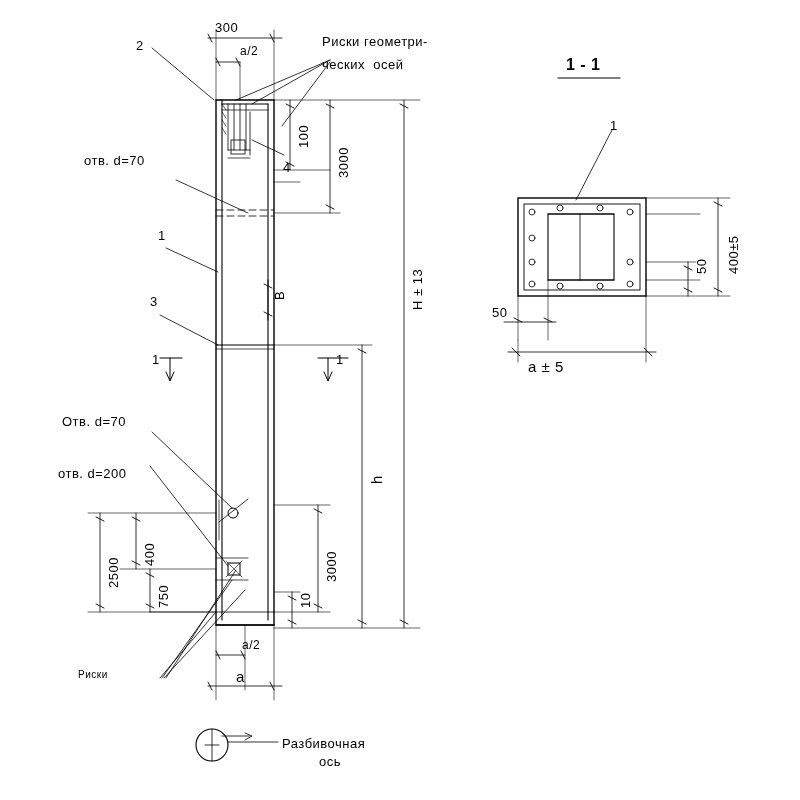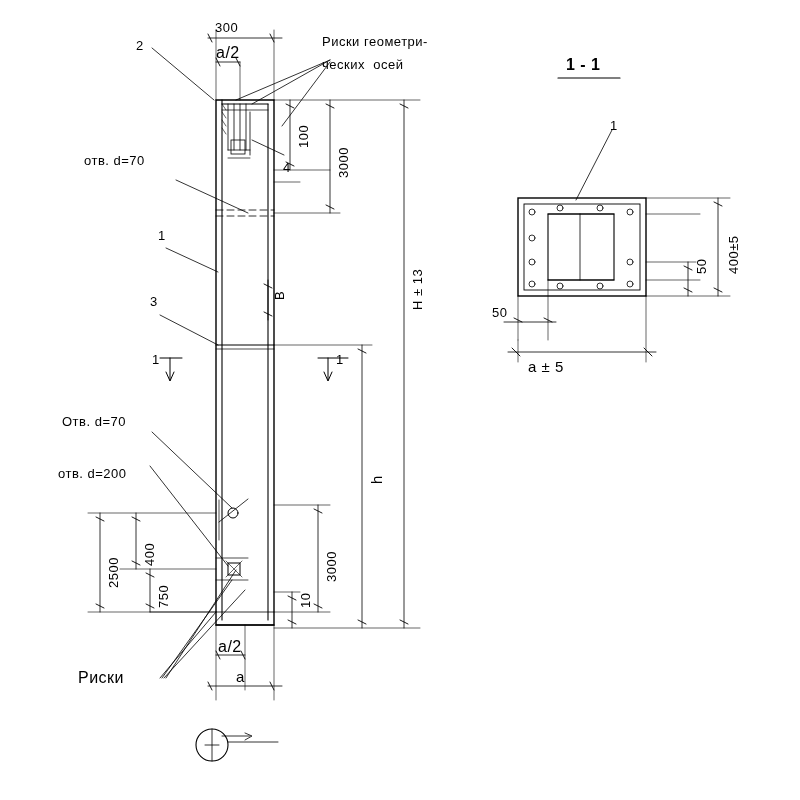--- a/index.html
+++ b/index.html
@@ -24,21 +24,21 @@
     height: 800px;
   }
   .lbl {
     position: absolute;
     font-family: "Liberation Sans", sans-serif;
     font-size: 13px;
     letter-spacing: 0.5px;
     white-space: pre;
     color: #000;
   }
-  .lbl.sm { font-size: 16px; }
+  .lbl.sm { font-size: 12px; padding-left: 24px; }
   .lbl.num { font-size: 13px; }
   .rot90 {
     transform: rotate(-90deg);
     transform-origin: left top;
   }
   .bold { font-weight: bold; }
 </style>
 </head>
 <body>
 
@@ -261,22 +261,24 @@
 
   <div class="lbl" style="left:322px; top:30px; line-height:23px; font-size:13px;">Риски геометри-
 ческих  осей</div>
 
   <div class="lbl" style="left:84px; top:153px;">отв. d=70</div>
 
   <div class="lbl" style="left:62px; top:414px;">Отв. d=70</div>
 
   <div class="lbl" style="left:58px; top:466px;">отв. d=200</div>
 
-  <div class="lbl" style="left:78px; top:669px; font-size:16px;">Риски</div>
-
+  <div class="lbl" style="left:78px; top:669px; font-size:10px;">Риски</div>
+
+  <div class="lbl" style="left:282px; top:735px; line-height:18px; font-size:13px;">Разбивочная
+         ось</div>
 
   <div class="lbl num" style="left:136px; top:38px;">2</div>
   <div class="lbl num" style="left:283px; top:160px;">4</div>
   <div class="lbl num" style="left:158px; top:228px;">1</div>
   <div class="lbl num" style="left:150px; top:294px;">3</div>
   <div class="lbl num" style="left:610px; top:118px;">1</div>
 
   <div class="lbl num" style="left:152px; top:352px;">1</div>
   <div class="lbl num" style="left:336px; top:352px;">1</div>
 

